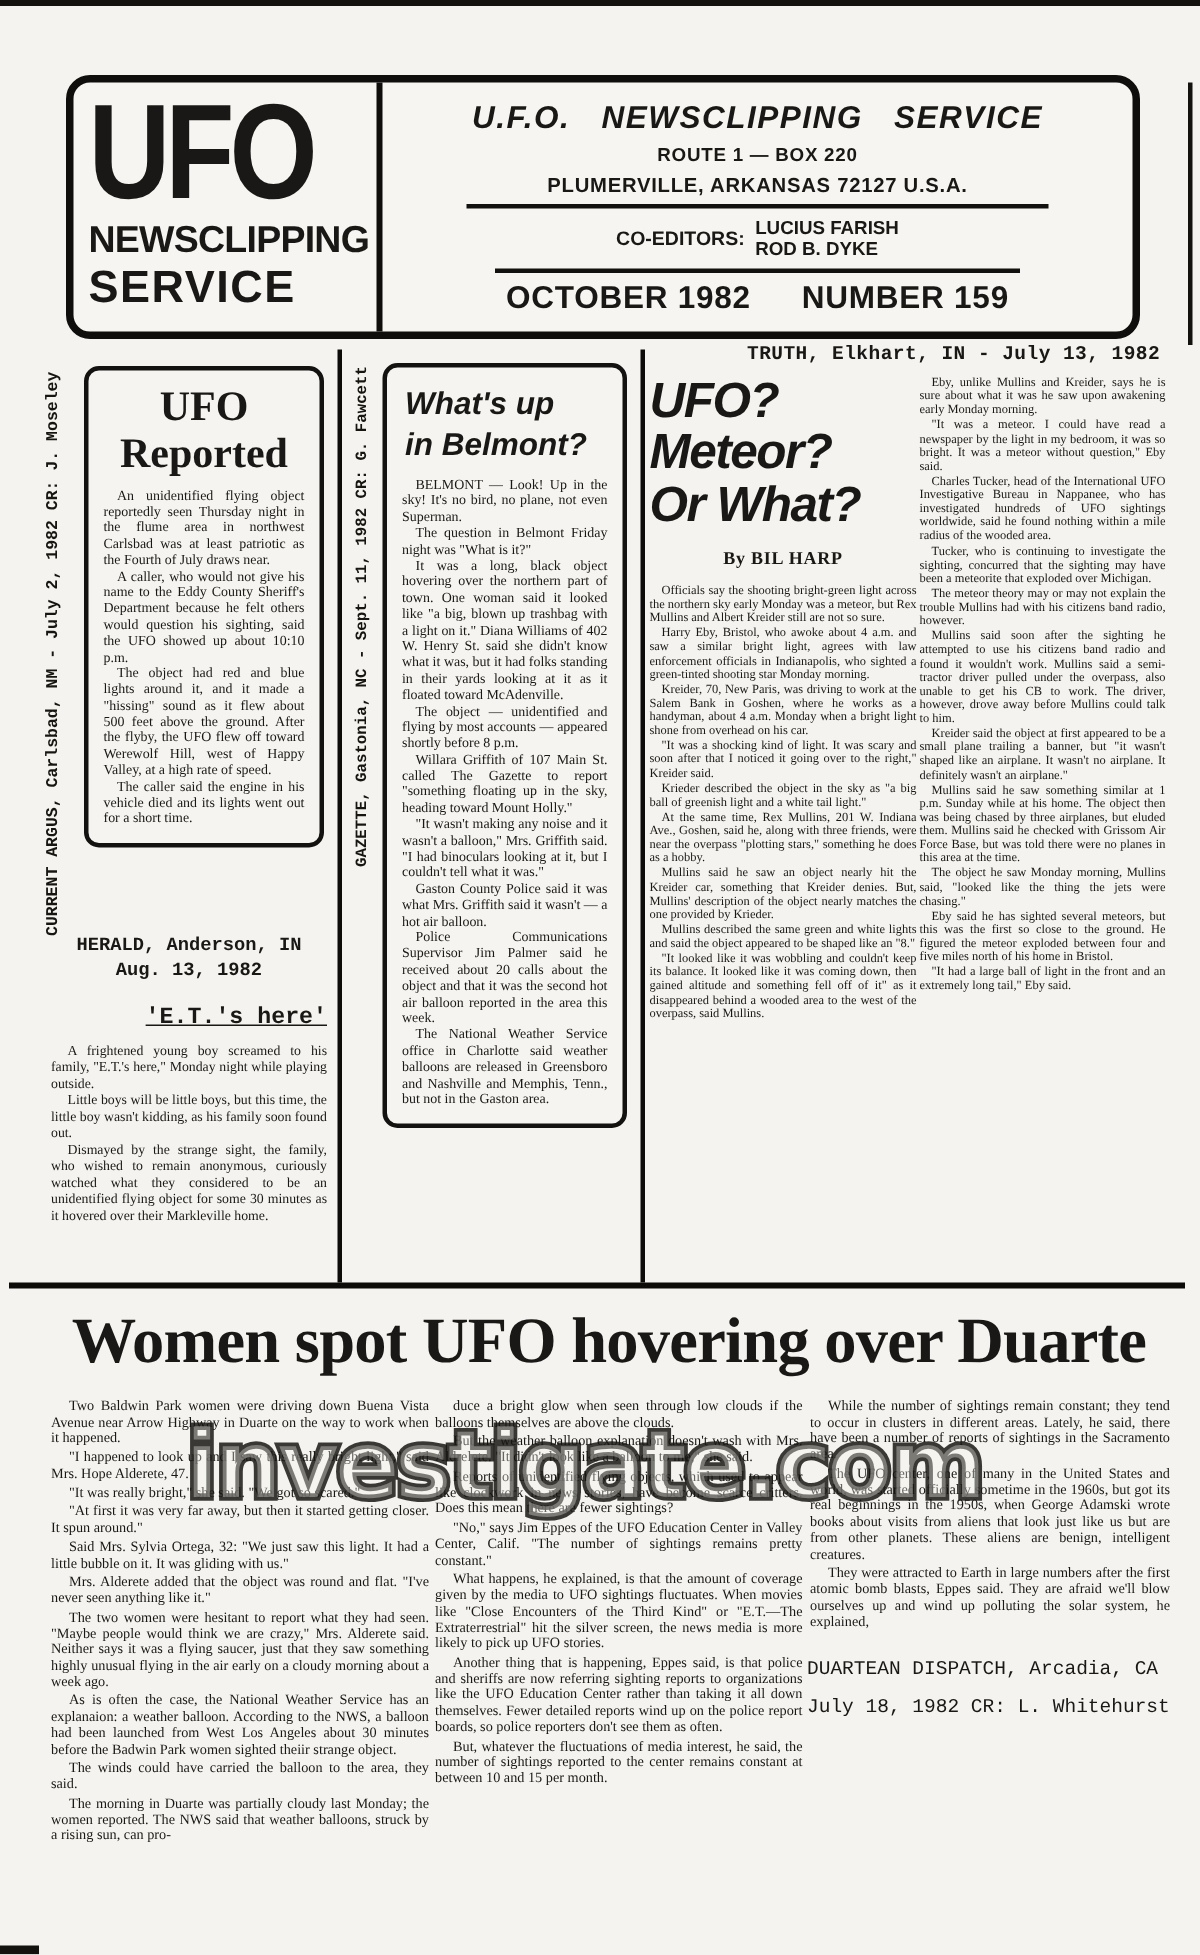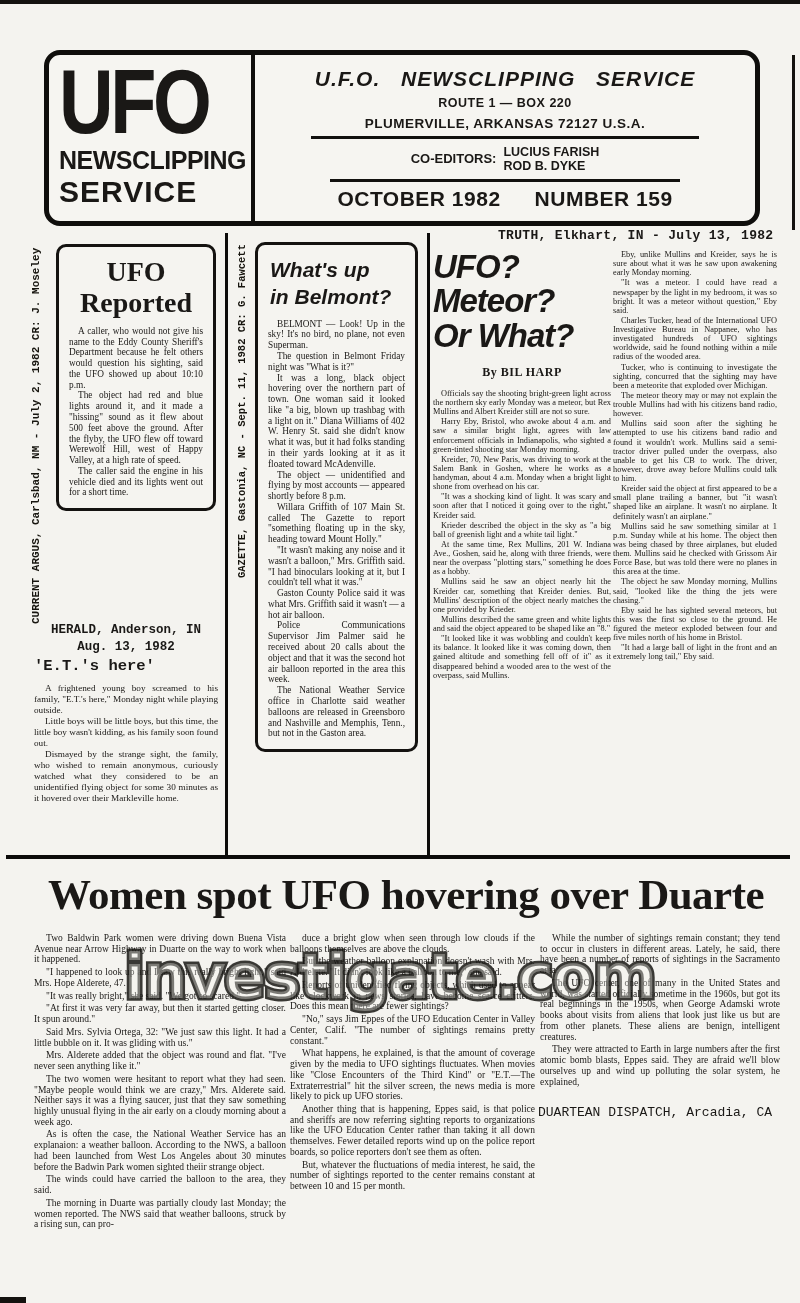--- a/index.html
+++ b/index.html
@@ -53,22 +53,22 @@
                     font-family:"Liberation Serif", serif; margin-bottom:7px; }
   .h-belmont { font-family:"Liberation Sans", sans-serif; font-weight:bold; font-style:italic;
                font-size:21px; line-height:1.3; margin:2px 0 8px 2px; }
 
   .small-body p.para { font-size:9.3px; line-height:1.16; text-align:justify; text-indent:9px; margin:0; }
 
   
   #herald { position:absolute; left:34px; top:622px; width:184px; }
   .herald-src { text-align:center; font-family:"Liberation Mono","DejaVu Sans Mono",monospace;
                 font-weight:bold; font-size:12.5px; line-height:1.35; }
-  .herald-head { text-align:left; font-family:"Liberation Mono","DejaVu Sans Mono",monospace;
-                 font-weight:bold; font-size:15.5px; margin:1px 0 8px; }
+  .herald-head { text-align:right; font-family:"Liberation Mono","DejaVu Sans Mono",monospace;
+                 font-weight:bold; font-size:15.5px; margin:13px 0 8px;text-decoration:underline; }
   #herald p.para { font-size:9.2px; line-height:1.2; text-align:justify; text-indent:11px; margin:0; }
 
   
   #truth-src { position:absolute; left:498px; top:228px; font-family:"Liberation Mono","DejaVu Sans Mono",monospace;
                font-weight:bold; font-size:13px; letter-spacing:.3px; }
   #truth-colL { position:absolute; left:433px; top:250px; width:178px; }
   #truth-colR { position:absolute; left:613px; top:250px; width:164px; }
   .h-truth { font-family:"Liberation Sans", sans-serif; font-weight:bold; font-style:italic;
              font-size:33px; line-height:1.04; letter-spacing:-1px; margin-bottom:12px; }
   .truth-byline { text-align:center; font-weight:bold; font-size:12px; letter-spacing:.5px; margin-bottom:9px; }
@@ -131,20 +131,21 @@
 
   <div class="vsrc" id="vsrc1">CURRENT ARGUS, Carlsbad, NM - July 2, 1982  CR: J. Moseley</div>
   <div class="vsrc" id="vsrc2">GAZETTE, Gastonia, NC - Sept. 11, 1982  CR: G. Fawcett</div>
 
   <div class="clipbox small-body" id="box-ufo-reported">
     <div class="h-ufo-reported">
       <div>UFO</div>
       <div>Reported</div>
     </div>
     <div>
+        <p class="para">An unidentified flying object reportedly seen Thursday night in the flume area in northwest Carlsbad was at least patriotic as the Fourth of July draws near.</p>
         <p class="para">A caller, who would not give his name to the Eddy County Sheriff's Department because he felt others would question his sighting, said the UFO showed up about 10:10 p.m.</p>
         <p class="para">The object had red and blue lights around it, and it made a "hissing" sound as it flew about 500 feet above the ground. After the flyby, the UFO flew off toward Werewolf Hill, west of Happy Valley, at a high rate of speed.</p>
         <p class="para">The caller said the engine in his vehicle died and its lights went out for a short time.</p>
       </div>
   </div>
 
   <div id="herald">
     <div class="herald-src">
       <div>HERALD, Anderson, IN</div>
       <div>Aug. 13, 1982</div>
@@ -239,17 +240,18 @@
   </div>
   <div class="dcol" id="dcol3">
     <div>
         <p class="para">While the number of sightings remain constant; they tend to occur in clusters in different areas. Lately, he said, there have been a number of reports of sightings in the Sacramento area.</p>
         <p class="para">The UFO center, one of many in the United States and world, was started officially sometime in the 1960s, but got its real beginnings in the 1950s, when George Adamski wrote books about visits from aliens that look just like us but are from other planets. These aliens are benign, intelligent creatures.</p>
         <p class="para">They were attracted to Earth in large numbers after the first atomic bomb blasts, Eppes said. They are afraid we'll blow ourselves up and wind up polluting the solar system, he explained,</p>
       </div>
   </div>
   <div id="duarte-src">
     <div>DUARTEAN DISPATCH, Arcadia, CA</div>
+    <div>July 18, 1982  CR: L. Whitehurst</div>
   </div>
 
   <div class="watermark">investigate.com</div>
 
 </div>
 
 </body></html>

